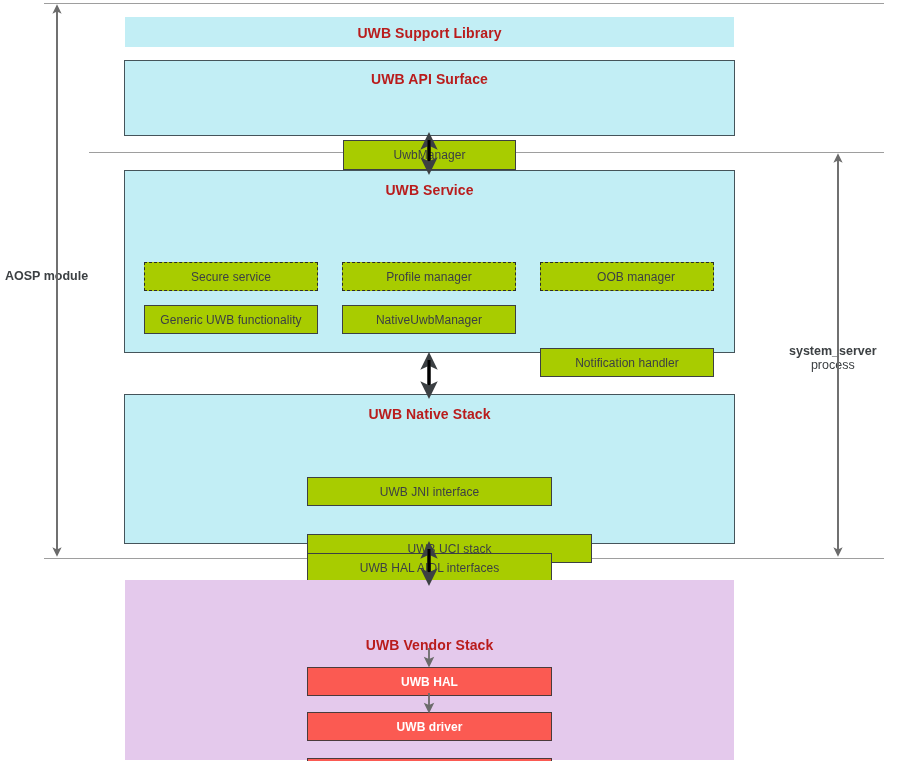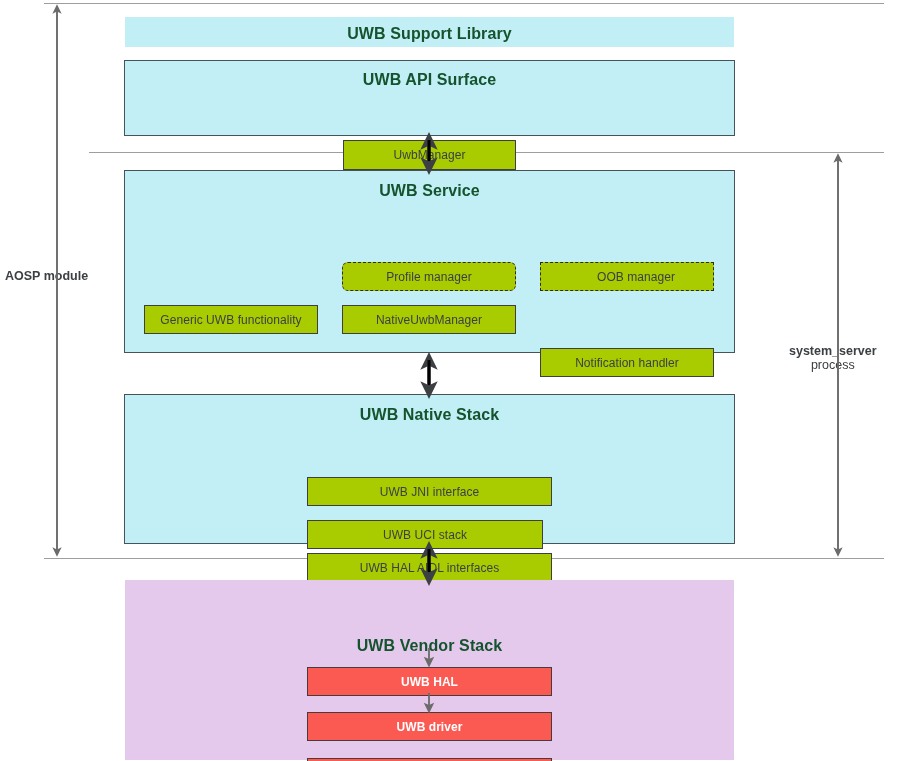--- a/index.html
+++ b/index.html
@@ -34,23 +34,23 @@
     background: #c2eef5;
   }
   .section.bordered { border: 1px solid #45545a; }
   .section.vendor { background: #e4c9ec; }
 
   .section-title {
     position: absolute;
     left: 0;
     right: 0;
     text-align: center;
-    font-size: 16px;
+    font-size: 14px;
     font-weight: bold;
-    color: #14532d;
+    color: #b91c1c;
     letter-spacing: 0.1px;
   }
 
   
   .box {
     position: absolute;
     box-sizing: border-box;
     display: flex;
     align-items: center;
     justify-content: center;
@@ -109,21 +109,24 @@
     <div class="section-title" style="top:10px;">UWB API Surface</div>
   </div>
   <div class="box green" style="left:343px; top:92px; width:173px; height:30px;">
     <span>UwbManager</span>
   </div>
 
   <div class="section bordered" style="left:124px; top:170px; width:611px; height:183px;">
     <div class="section-title" style="top:11px;">UWB Service</div>
   </div>
 
-  <div class="box green dashed" style="left:342px; top:214px; width:174px; height:29px;border-radius:6px;">
+  <div class="box green dashed" style="left:144px; top:214px; width:174px; height:29px;">
+    <span>Secure service</span>
+  </div>
+  <div class="box green dashed" style="left:342px; top:214px; width:174px; height:29px;">
     <span>Profile manager</span>
   </div>
   <div class="box green dashed" style="left:540px; top:214px; width:174px; height:29px;padding-left:18px;">
     <span>OOB manager</span>
   </div>
 
   <div class="box green" style="left:342px; top:257px; width:174px; height:29px;">
     <span>NativeUwbManager</span>
   </div>
   <div class="box green" style="left:144px; top:257px; width:174px; height:29px;">
@@ -133,21 +136,21 @@
   <div class="box green" style="left:540px; top:300px; width:174px; height:29px;">
     <span>Notification handler</span>
   </div>
 
   <div class="section bordered" style="left:124px; top:394px; width:611px; height:150px;">
     <div class="section-title" style="top:11px;">UWB Native Stack</div>
   </div>
   <div class="box green" style="left:307px; top:429px; width:245px; height:29px;">
     <span>UWB JNI interface</span>
   </div>
-  <div class="box green" style="left:307px; top:472px; width:236px; height:29px;justify-content:center;">
+  <div class="box green" style="left:307px; top:486px; width:285px; height:29px;justify-content:center;">
     <span>UWB UCI stack</span>
   </div>
   <div class="box green" style="left:307px; top:505px; width:245px; height:29px;">
     <span>UWB HAL AIDL interfaces</span>
   </div>
 
   <div class="section vendor" style="left:125px; top:580px; width:609px; height:180px;">
     <div class="section-title" style="top:9px;margin-top:48px;">UWB Vendor Stack</div>
   </div>
   <div class="box red" style="left:307px; top:619px; width:245px; height:29px;">

